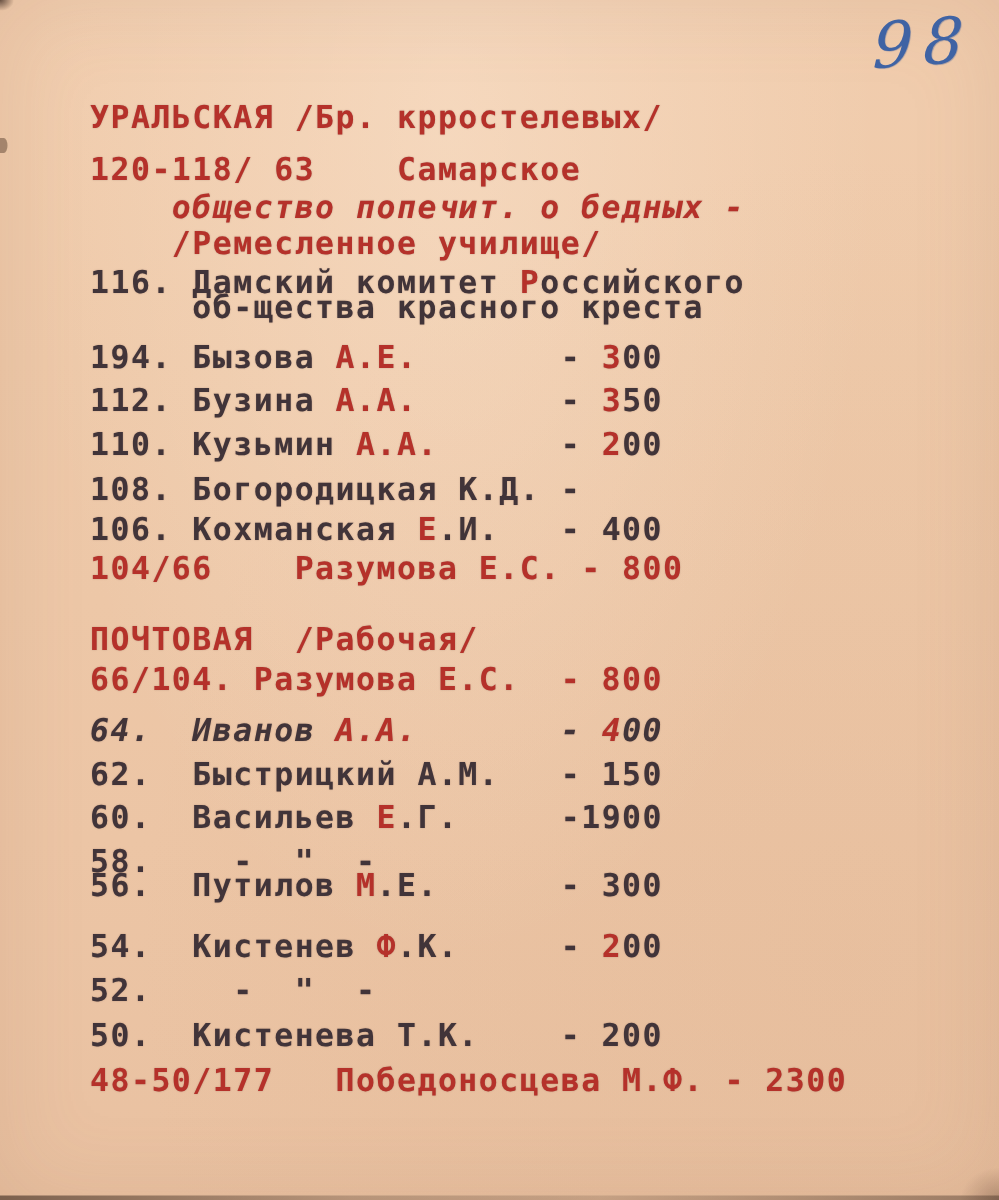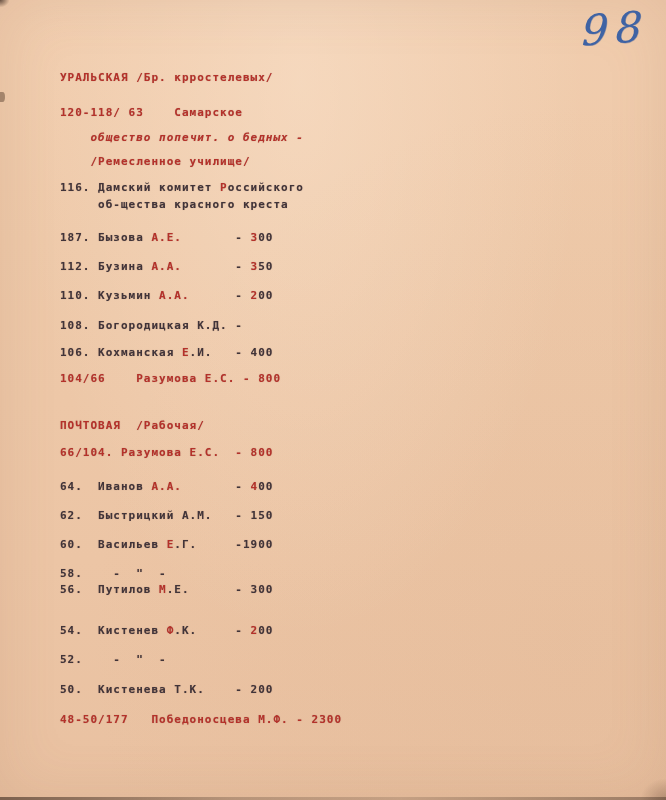--- a/index.html
+++ b/index.html
@@ -17,21 +17,21 @@
     background:
       radial-gradient(ellipse at 45% 10%, rgba(255,238,220,0.35), rgba(255,238,220,0) 55%),
       radial-gradient(ellipse at 85% 80%, rgba(200,150,110,0.10), rgba(200,150,110,0) 60%),
       linear-gradient(180deg, #f1cdae 0%, #eec9a9 30%, #ecc5a5 70%, #e9c1a1 100%);
     box-shadow: inset 0 0 60px rgba(150,100,70,0.14);
   }
   .line {
     position: absolute;
     left: 60px;
     white-space: pre;
-    font-size: 11px;
+    font-size: 21px;
     font-weight: bold;
     letter-spacing: 1px;
     line-height: 20px;
     text-shadow: 0 0 1px rgba(80,50,45,0.35);
   }
   .seg { white-space: pre; }
   .handwritten {
     position: absolute;
     top: 4px;
     left: 582px;
@@ -78,29 +78,29 @@
 <div class="paper">
   <div class="handwritten" style="color: rgb(63, 99, 164);">98</div>
 
   <div id="lines">
       <div class="line" style="top: 68px;"><span class="seg" style="color: rgb(181, 49, 42);">УРАЛЬСКАЯ /Бр. крростелевых/</span></div>
       <div class="line" style="top: 103px;"><span class="seg" style="color: rgb(181, 49, 42);">120-118/ 63    Самарское</span></div>
       <div class="line" style="top: 128px; font-style: italic;"><span class="seg" style="color: rgb(181, 49, 42);">    общество попечит. о бедных -</span></div>
       <div class="line" style="top: 152px;"><span class="seg" style="color: rgb(181, 49, 42);">    /Ремесленное училище/</span></div>
       <div class="line" style="top: 178px;"><span class="seg" style="color: rgb(65, 52, 57);">116. Дамский комитет </span><span class="seg" style="color: rgb(181, 49, 42);">Р</span><span class="seg" style="color: rgb(65, 52, 57);">оссийского</span></div>
       <div class="line" style="top: 195px;"><span class="seg" style="color: rgb(65, 52, 57);">     об-щества красного креста</span></div>
-      <div class="line" style="top: 228px;"><span class="seg" style="color: rgb(65, 52, 57);">187. Бызова </span><span class="seg" style="color: rgb(181, 49, 42);">А.Е.</span><span class="seg" style="color: rgb(65, 52, 57);">       - </span><span class="seg" style="color: rgb(181, 49, 42);">3</span><span class="seg" style="color: rgb(65, 52, 57);">00</span></div>
+      <div class="line" style="top: 228px;"><span class="seg" style="color: rgb(65, 52, 57);">194. Бызова </span><span class="seg" style="color: rgb(181, 49, 42);">А.Е.</span><span class="seg" style="color: rgb(65, 52, 57);">       - </span><span class="seg" style="color: rgb(181, 49, 42);">3</span><span class="seg" style="color: rgb(65, 52, 57);">00</span></div>
       <div class="line" style="top: 257px;"><span class="seg" style="color: rgb(65, 52, 57);">112. Бузина </span><span class="seg" style="color: rgb(181, 49, 42);">А.А.</span><span class="seg" style="color: rgb(65, 52, 57);">       - </span><span class="seg" style="color: rgb(181, 49, 42);">3</span><span class="seg" style="color: rgb(65, 52, 57);">50</span></div>
       <div class="line" style="top: 286px;"><span class="seg" style="color: rgb(65, 52, 57);">110. Кузьмин </span><span class="seg" style="color: rgb(181, 49, 42);">А.А.</span><span class="seg" style="color: rgb(65, 52, 57);">      - </span><span class="seg" style="color: rgb(181, 49, 42);">2</span><span class="seg" style="color: rgb(65, 52, 57);">00</span></div>
       <div class="line" style="top: 316px;"><span class="seg" style="color: rgb(65, 52, 57);">108. Богородицкая К.Д. -</span></div>
       <div class="line" style="top: 343px;"><span class="seg" style="color: rgb(65, 52, 57);">106. Кохманская </span><span class="seg" style="color: rgb(181, 49, 42);">Е</span><span class="seg" style="color: rgb(65, 52, 57);">.И.   - 400</span></div>
       <div class="line" style="top: 369px;"><span class="seg" style="color: rgb(181, 49, 42); margin-top: 19px;">104/66    Разумова Е.С. - 800</span></div>
       <div class="line" style="top: 416px;"><span class="seg" style="color: rgb(181, 49, 42);">ПОЧТОВАЯ  /Рабочая/</span></div>
       <div class="line" style="top: 443px;"><span class="seg" style="color: rgb(181, 49, 42);">66/104. Разумова Е.С.  - 800</span></div>
-      <div class="line" style="top: 477px;"><span class="seg" style="color: rgb(65, 52, 57);">64.  Иванов </span><span class="seg" style="color: rgb(181, 49, 42);">А.А.</span><span class="seg" style="color: rgb(65, 52, 57);">       - </span><span class="seg" style="color: rgb(181, 49, 42);">4</span><span class="seg" style="color: rgb(65, 52, 57);">00</span></div>
+      <div class="line" style="top: 477px; font-style: italic;"><span class="seg" style="color: rgb(65, 52, 57);">64.  Иванов </span><span class="seg" style="color: rgb(181, 49, 42);">А.А.</span><span class="seg" style="color: rgb(65, 52, 57);">       - </span><span class="seg" style="color: rgb(181, 49, 42);">4</span><span class="seg" style="color: rgb(65, 52, 57);">00</span></div>
       <div class="line" style="top: 506px;"><span class="seg" style="color: rgb(65, 52, 57);">62.  Быстрицкий А.М.   - 150</span></div>
       <div class="line" style="top: 535px;"><span class="seg" style="color: rgb(65, 52, 57);">60.  Васильев </span><span class="seg" style="color: rgb(181, 49, 42);">Е</span><span class="seg" style="color: rgb(65, 52, 57); margin-top: 17px;">.Г.     -1900</span></div>
       <div class="line" style="top: 564px;"><span class="seg" style="color: rgb(65, 52, 57);">58.    -  "  -</span></div>
       <div class="line" style="top: 580px;"><span class="seg" style="color: rgb(65, 52, 57);">56.  Путилов </span><span class="seg" style="color: rgb(181, 49, 42);">М</span><span class="seg" style="color: rgb(65, 52, 57);">.Е.      - 300</span></div>
       <div class="line" style="top: 621px;"><span class="seg" style="color: rgb(65, 52, 57);">54.  Кистенев </span><span class="seg" style="color: rgb(181, 49, 42);">Ф</span><span class="seg" style="color: rgb(65, 52, 57);">.К.     - </span><span class="seg" style="color: rgb(181, 49, 42);">2</span><span class="seg" style="color: rgb(65, 52, 57);">00</span></div>
       <div class="line" style="top: 650px;"><span class="seg" style="color: rgb(65, 52, 57);">52.    -  "  -</span></div>
       <div class="line" style="top: 680px;"><span class="seg" style="color: rgb(65, 52, 57);">50.  Кистенева Т.К.    - 200</span></div>
       <div class="line" style="top: 710px;"><span class="seg" style="color: rgb(181, 49, 42);">48-50/177   Победоносцева М.Ф. - 2300</span></div>
     </div>
 

